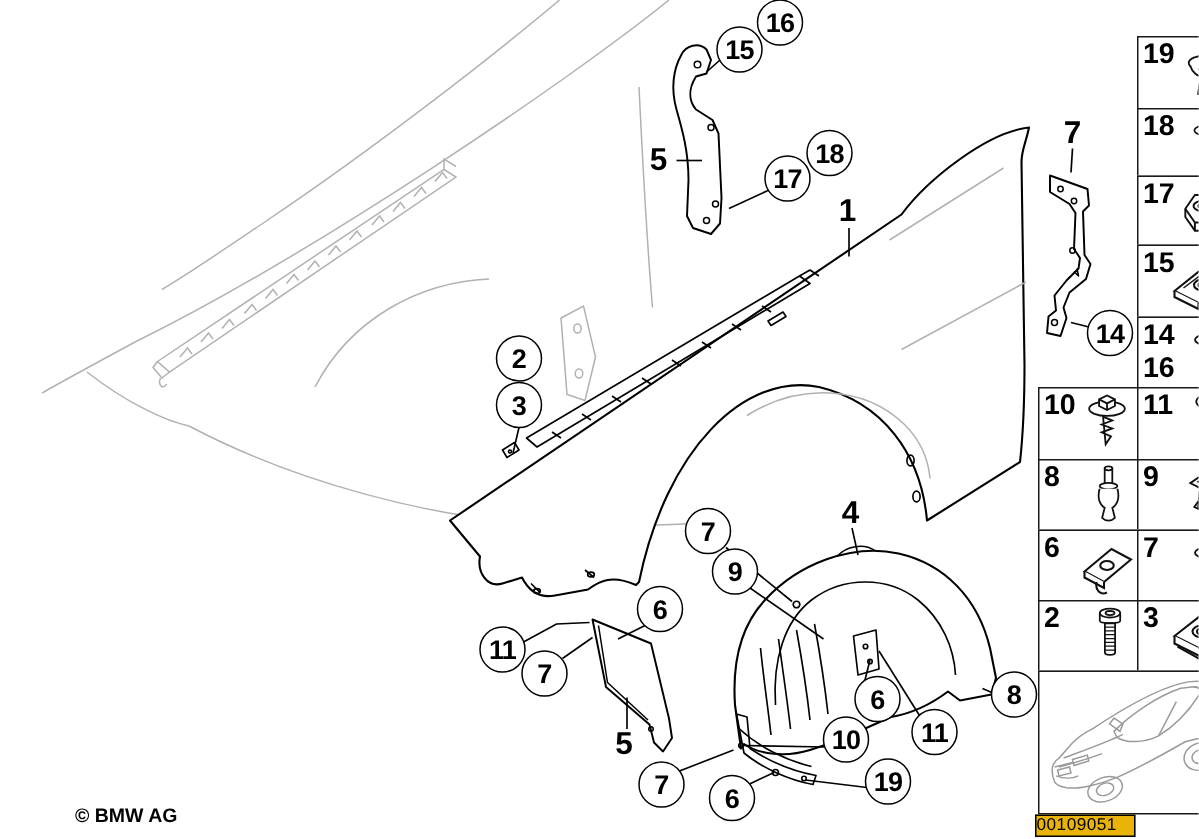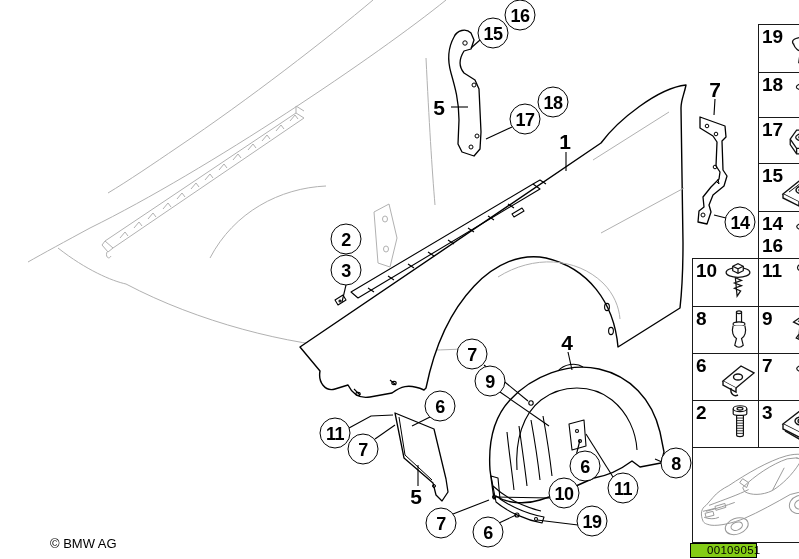--- a/index.html
+++ b/index.html
@@ -14,23 +14,23 @@
       transform:translate(-50%,-50%);z-index:5;}
   
   .pl{position:absolute;font-weight:bold;font-size:21px;line-height:1;
       transform:translate(-50%,-50%);z-index:5;background:transparent;}
   
   .cell{position:absolute;border:1px solid #1a1a1a;box-sizing:border-box;background:#fff;}
   .cell .num{position:absolute;left:3px;top:2px;font-weight:bold;font-size:19px;line-height:1;}
   .cell .num2{position:absolute;left:3px;top:24px;font-weight:bold;font-size:19px;line-height:1;}
   .cell .ic{position:absolute;right:1px;top:50%;transform:translateY(-50%);}
   .codebox{position:absolute;left:662px;top:543px;width:67px;height:15px;border:1px solid #000;
-           box-sizing:border-box;font-size:11.5px;line-height:13px;padding-left:16px;
-           letter-spacing:0.3px;background:#84cc16;}
-  .copyright{position:absolute;left:22px;top:536px;font-size:13px;font-weight:normal;}
+           box-sizing:border-box;font-size:11.5px;line-height:13px;padding-left:0;
+           letter-spacing:0.3px;background:#eab308;}
+  .copyright{position:absolute;left:22px;top:536px;font-size:13px;font-weight:bold;}
 </style>
 </head>
 <body>
 
 <div class="stage">
 
   <svg class="drawing" width="799" height="559" viewBox="0 0 799 559">
 
     <g stroke="#b1b1b1" fill="none" stroke-width="1">
       <path d="M418,0 C350,55 180,170 62,228 C38,241 14,254 0,262"></path>

